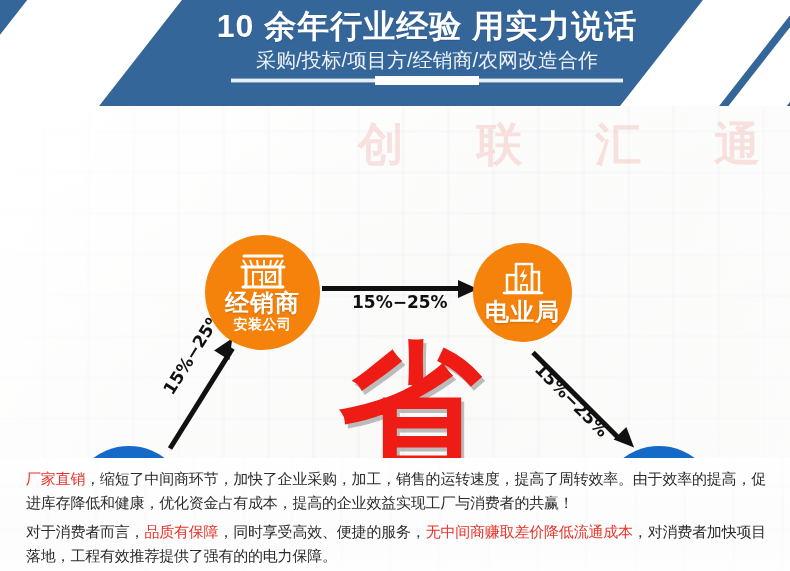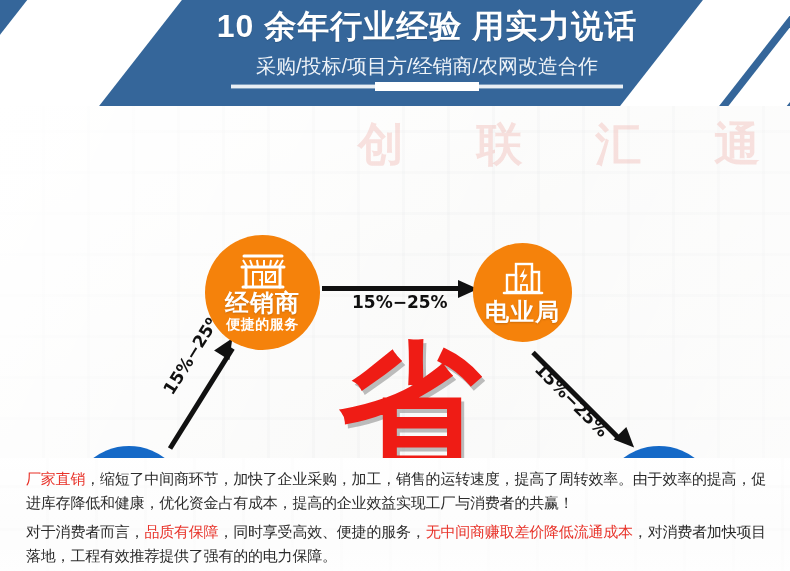--- a/index.html
+++ b/index.html
@@ -68,21 +68,21 @@
     margin-top: 7px;
     color: #ffffff;
     font-size: 32px;
     font-weight: bold;
     letter-spacing: 1px;
     line-height: 38px;
     white-space: nowrap;
     text-shadow: 0 1px 1px rgba(0,0,0,0.15);
   }
   #header-sub {
-    margin-top: 8px;
+    margin-top: 2px;
     color: #eef3f8;
     font-size: 20px;
     line-height: 26px;
     white-space: nowrap;
     letter-spacing: 0px;
   }
   #header-rule {
     margin-top: 5px;
     width: 392px;
     height: 5px;
@@ -391,21 +391,21 @@
           <path d="M2 15 H44" stroke="#fff" stroke-width="3" stroke-linecap="round"></path>
           <path d="M6 17 V35 M40 17 V35" stroke="#fff" stroke-width="3" stroke-linecap="round"></path>
           <path d="M3 35 H43" stroke="#fff" stroke-width="3" stroke-linecap="round"></path>
           <rect x="13" y="20" width="9" height="15" stroke="#fff" stroke-width="2" fill="none"></rect>
           <circle cx="20" cy="28" r="1" fill="#fff"></circle>
           <rect x="26" y="20" width="9" height="10" stroke="#fff" stroke-width="2" fill="none"></rect>
           <path d="M27 29 L34 21" stroke="#fff" stroke-width="1.5"></path>
         </svg>
       </span>
       <span class="node-label">经销商</span>
-      <span class="node-sublabel">便捷的服务</span>
+      <span class="node-sublabel">安装公司</span>
     </div>
 
     <div class="node" id="node-bureau">
       <span class="node-icon">
         <svg width="42" height="36" viewBox="0 0 42 36" fill="none">
           <rect x="14" y="3" width="16" height="28" stroke="#fff" stroke-width="2.4" fill="none"></rect>
           <rect x="5" y="14" width="9" height="17" stroke="#fff" stroke-width="2.4" fill="none"></rect>
           <rect x="30" y="11" width="7" height="20" stroke="#fff" stroke-width="2.4" fill="none"></rect>
           <path d="M2 32 H40" stroke="#fff" stroke-width="2.6" stroke-linecap="round"></path>
           <rect x="19" y="24" width="6" height="7" stroke="#fff" stroke-width="1.8" fill="none"></rect>

